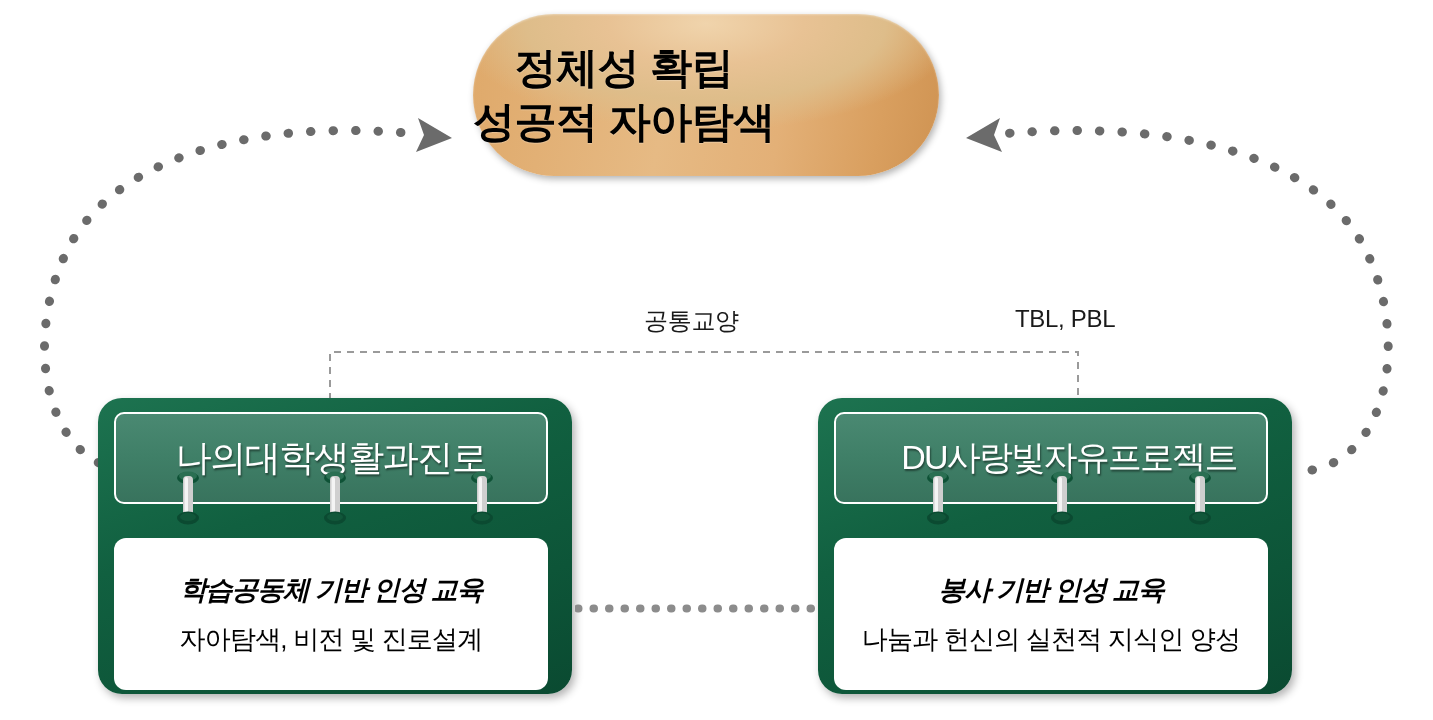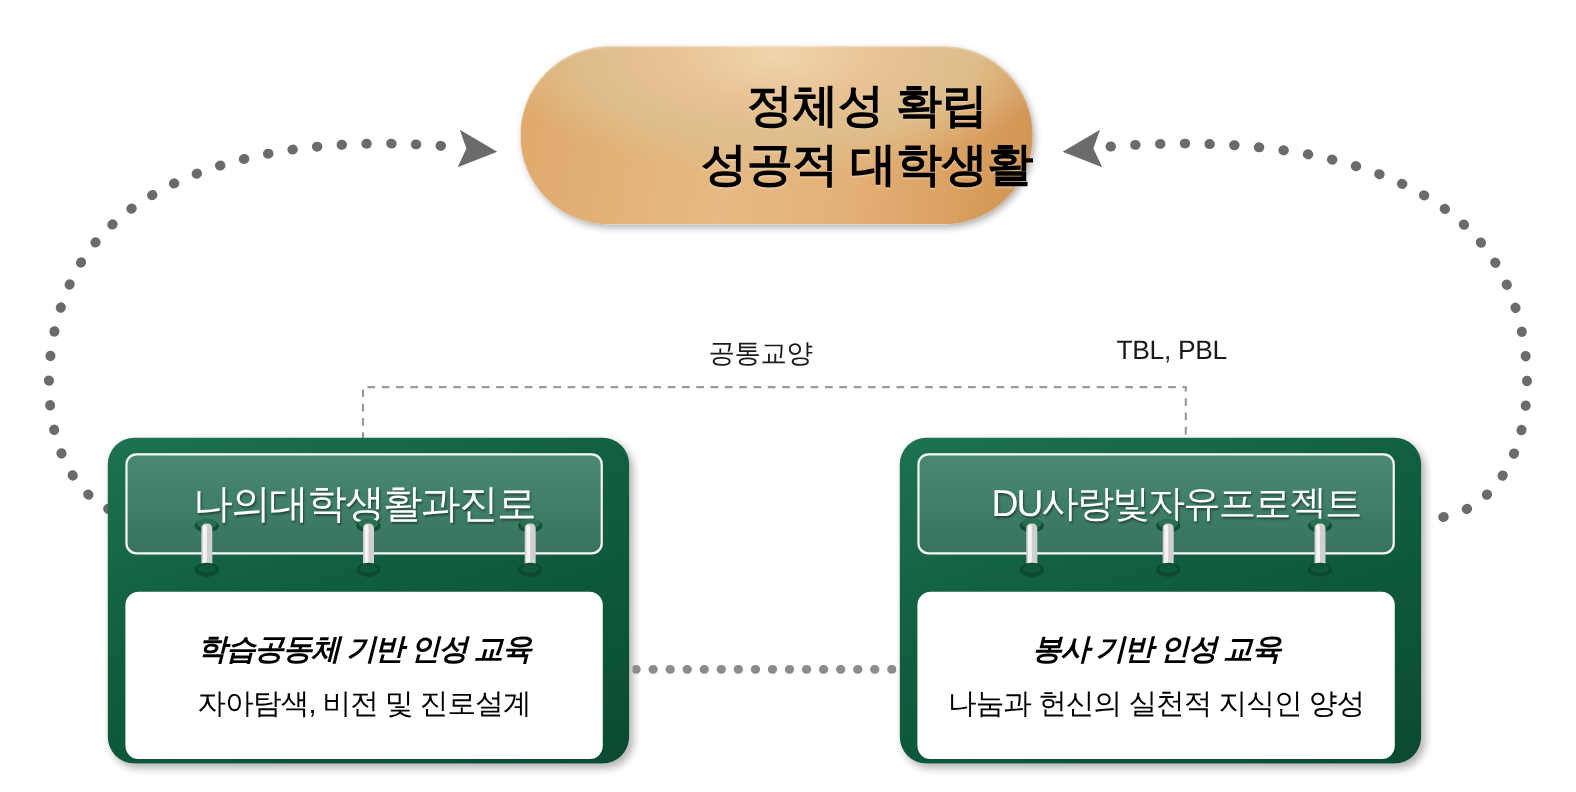--- a/index.html
+++ b/index.html
@@ -41,22 +41,21 @@
       radial-gradient(ellipse 70% 85% at 50% 6%,
         #f0d4ac 0%, #e8c294 30%, #debd8a 55%, transparent 78%),
       linear-gradient(100deg,
         #dfa96a 0%, #e2b075 18%, #e6ba84 42%,
         #e3b077 66%, #d99f5f 86%, #cf9352 100%);
     box-shadow:
       2px 3px 7px rgba(0,0,0,0.30),
       inset 0 1px 2px rgba(255,255,255,0.35);
     display: flex;
     align-items: center;
-    justify-content: flex-end;
-    margin-top: 28px;
+    justify-content: flex-start;
   }
   #goal-pill .pill-text {
     text-align: center;
     color: #000000;
     font-weight: bold;
     font-size: 42px;
     line-height: 1.28;
     letter-spacing: -0.5px;
     text-shadow: 0 1px 1px rgba(255,255,255,0.25);
   }
@@ -182,21 +181,21 @@
              C 1315 158, 1183 118, 1000 134" fill="none" stroke="#6b6b6b" stroke-width="9" stroke-linecap="round" stroke-dasharray="0.5 22"></path>
 
     <polygon points="418,118 452,138 416,152 424,135" fill="#6b6b6b"></polygon>
 
     <polygon points="1000,118 966,138 1002,152 994,135" fill="#6b6b6b"></polygon>
   </svg>
 
   <div id="goal-pill">
     <div class="pill-text">
       <div>정체성 확립</div>
-      <div>성공적 대학생활</div>
+      <div>성공적 자아탐색</div>
     </div>
   </div>
 
   <svg id="bracket-svg" viewBox="0 0 820 75">
     <path d="M 30 60 L 30 12 L 778 12 L 778 60" fill="none" stroke="#9a9a9a" stroke-width="2" stroke-dasharray="7 6"></path>
   </svg>
 
   <div class="mid-label" id="label-common">공통교양</div>
   <div class="mid-label" id="label-tbl">TBL, PBL</div>
 

